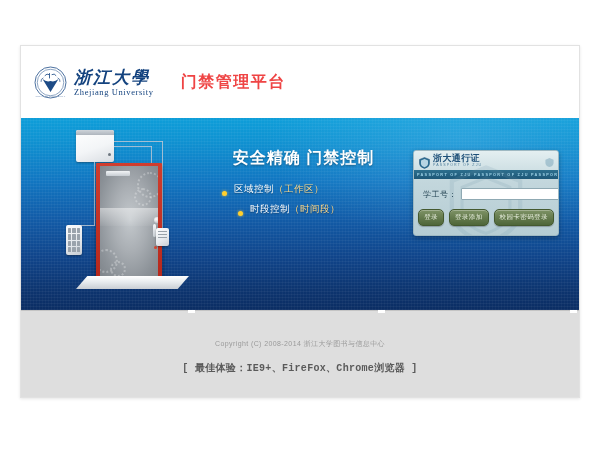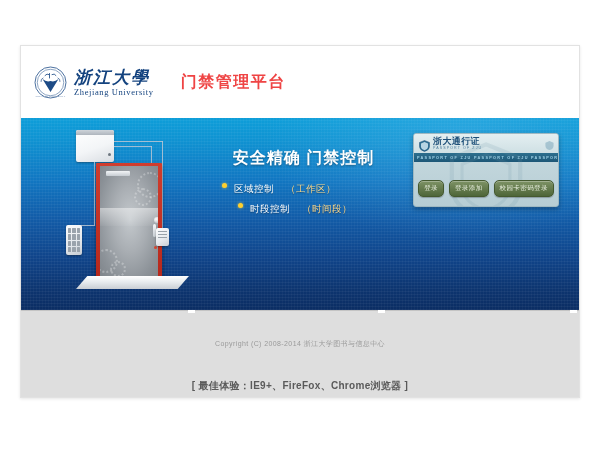--- a/index.html
+++ b/index.html
@@ -255,46 +255,46 @@
     white-space: nowrap;
     text-align: center;
   }
   #feature-list {
     list-style: none;
     margin: 14px 0 0 0;
     padding: 0;
   }
   #feature-list li {
     display: flex;
-    align-items: flex-start;
+    align-items: flex-end;
     font-size: 9.5px;
     color: #ffffff;
     margin-bottom: 7px;
     white-space: nowrap;
     text-shadow: 0 1px 1px rgba(0,0,0,0.35);
   }
   #feature-list li:nth-child(1) { padding-left: 16px; }
   #feature-list li:nth-child(2) { padding-left: 32px; }
   #feature-list li:nth-child(3) { padding-left: 48px; }
   .bullet {
     width: 5px; height: 5px;
     border-radius: 50%;
     background: #ffd02e;
     box-shadow: 0 0 3px rgba(255,210,60,0.8);
     margin-right: 7px;
     flex: 0 0 5px;
   }
   .feat-main { letter-spacing: 0.5px; }
-  .feat-sub  { color:#ffd98a; letter-spacing: 0.5px; padding-left: 12px; }
+  .feat-sub  { color:#ffd98a; letter-spacing: 0.5px; }
 
   
   #login-panel {
     position: absolute;
     right: 20px;
-    top: 15px;
+    top: 32px;
     width: 144px;
     background: linear-gradient(180deg,#cfe0e4 0%, #c2d6dc 40%, #b6cdd4 100%);
     border: 1px solid #9fb9c2;
     border-radius: 3px;
     box-shadow: 0 2px 5px rgba(0,0,0,0.3);
     overflow: hidden;
   }
   #panel-head {
     height: 19px;
     background: linear-gradient(180deg,#e4eff1 0%, #cfe0e4 100%);
@@ -411,22 +411,22 @@
     width: 7px; height: 3px;
     background:#ffffff;
   }
   #copyright {
     font-size: 7px;
     color: #9a9a9a;
     letter-spacing: 0.4px;
     white-space: nowrap;
   }
   #browser-note {
-    margin-top: 30px;
-    font-family: Liberation Sans, sans-serif;
+    margin-top: 12px;
+    font-family: Liberation Mono, monospace;
     font-size: 10px;
     font-weight: bold;
     color: #5a5a5a;
     letter-spacing: 0.3px;
     white-space: nowrap;
   }
 </style>
 </head>
 <body>
 
@@ -544,20 +544,24 @@
       <div id="panel-strip">PASSPORT OF ZJU   PASSPORT OF ZJU   PASSPORT OF ZJU   PASSPORT OF ZJU</div>
 
       <div id="panel-body">
         <span id="panel-watermark">
           <svg viewBox="0 0 22 24" width="78" height="82" aria-hidden="true">
             <path d="M11 1 L21 5 V13 Q21 20 11 23 Q1 20 1 13 V5 Z" fill="none" stroke="#6f96a8" stroke-width="1.2"></path>
             <path d="M11 4 L18 6.8 V13 Q18 18 11 20.3 Q4 18 4 13 V6.8 Z" fill="none" stroke="#6f96a8" stroke-width="0.9"></path>
           </svg>
         </span>
 
+        <div class="form-row">
+          <span class="form-label">学工号：</span>
+          <input class="form-input" type="text" value="" style="">
+        </div>
 
 
         <div id="button-row">
           <button class="btn">登录</button>
           <button class="btn">登录添加</button>
           <button class="btn">校园卡密码登录</button>
         </div>
       </div>
     </div>
   </div>

